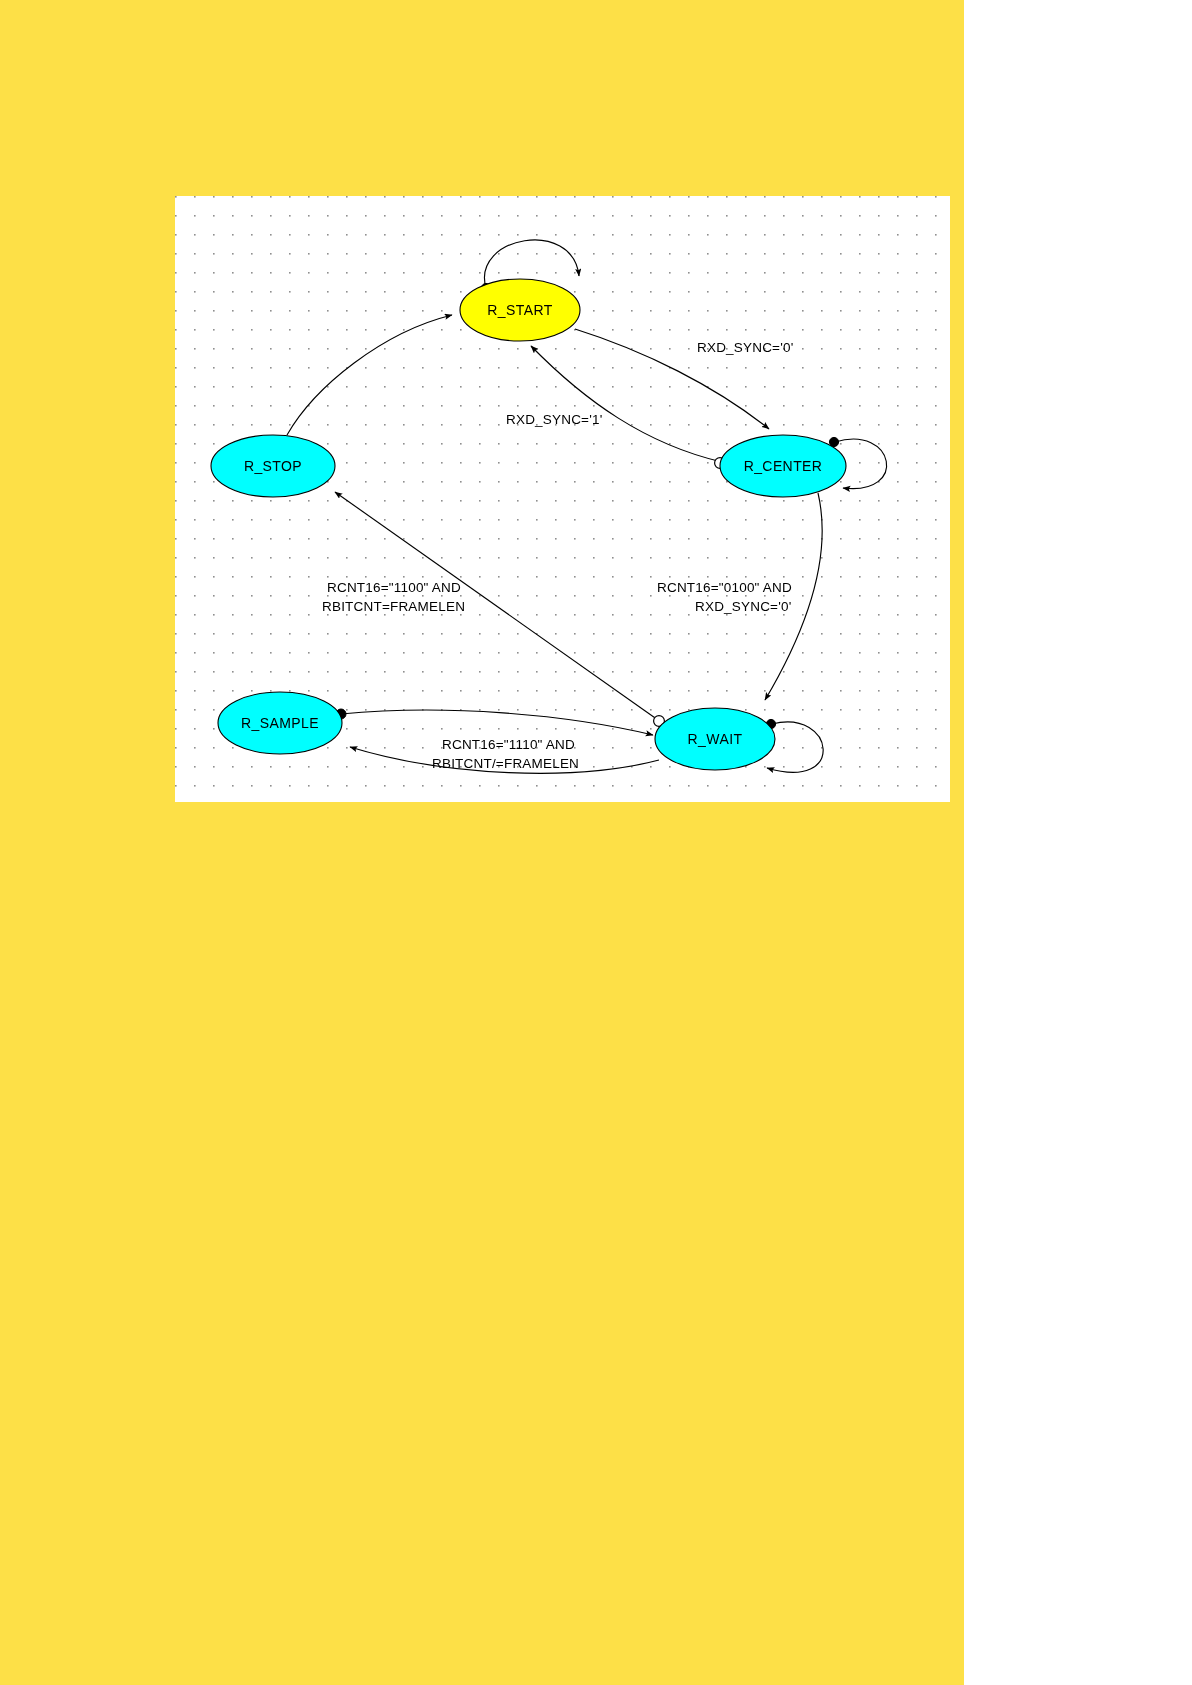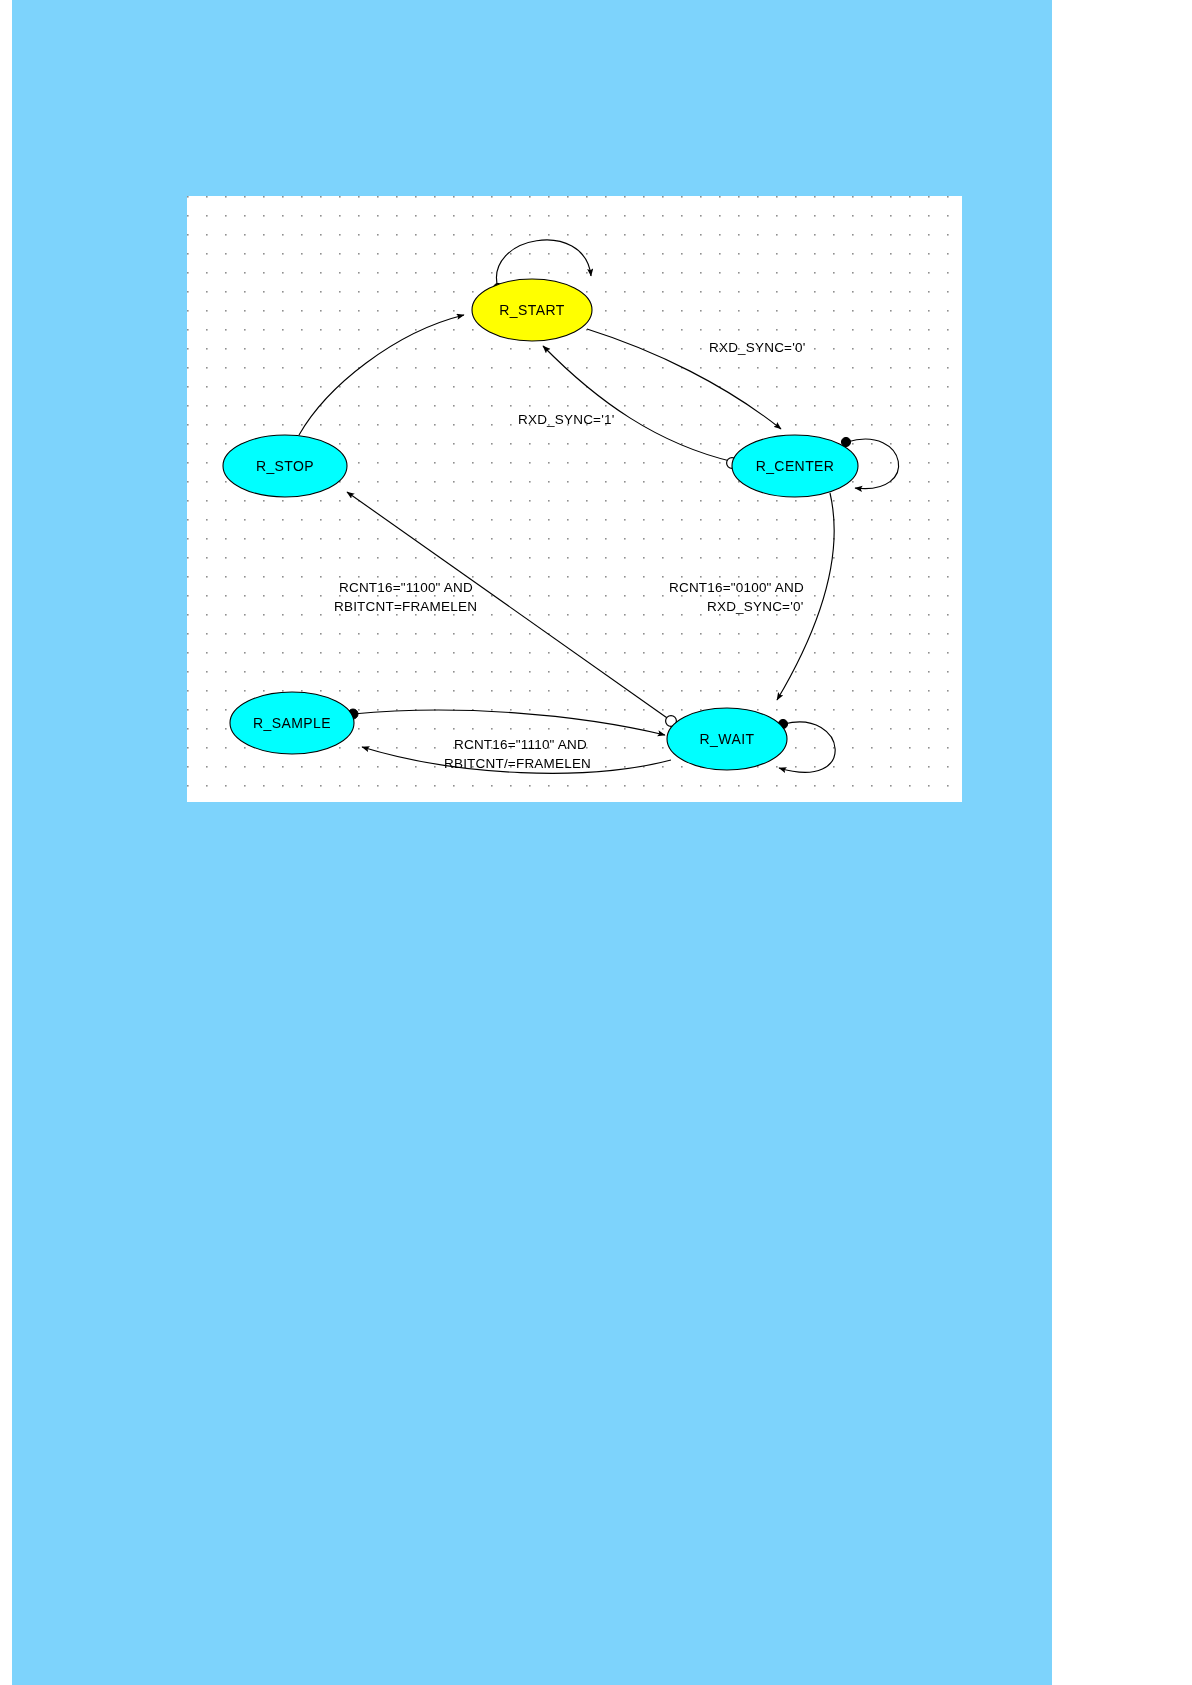--- a/index.html
+++ b/index.html
@@ -9,24 +9,24 @@
   }
   body {
     width: 1192px;
     height: 1685px;
     font-family: "Liberation Sans", sans-serif;
     position: relative;
     overflow: hidden;
   }
   #page {
     position: absolute;
-    left: 12px; top: 0;
-    width: 1040px;
+    left: 0; top: 0;
+    width: 964px;
     height: 1685px;
-    background: #7dd3fc;
+    background: #fde047;
   }
   #canvas-wrap {
     position: absolute;
     left: 175px;
     top: 196px;
     width: 775px;
     height: 606px;
   }
   svg.fsm {
     display: block;

